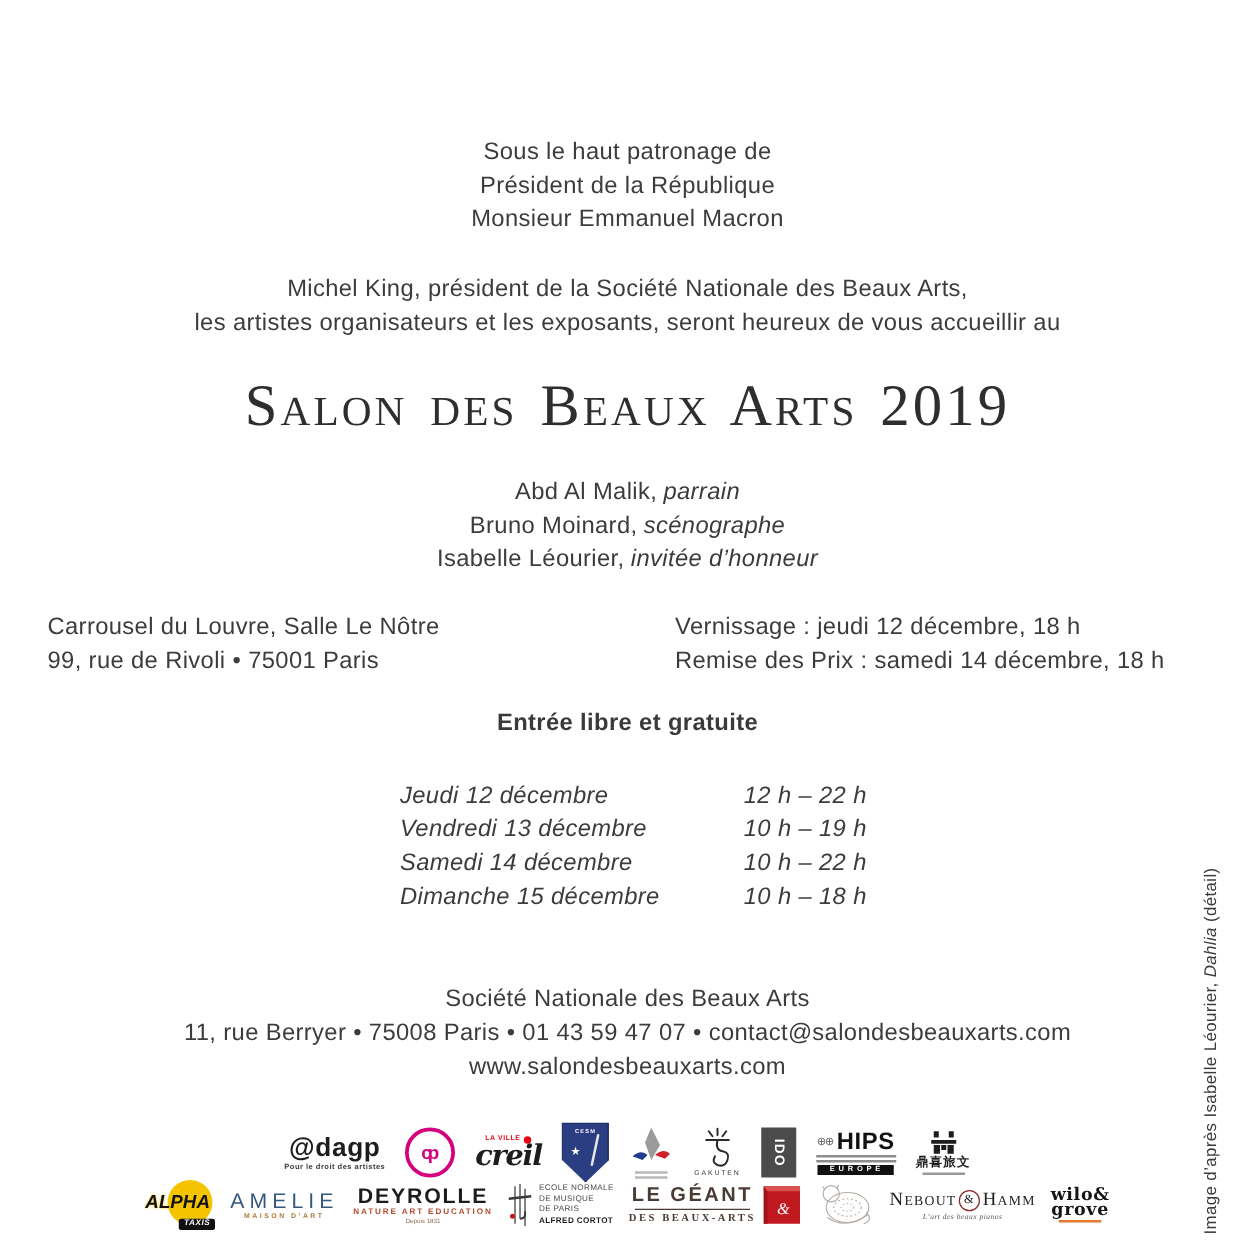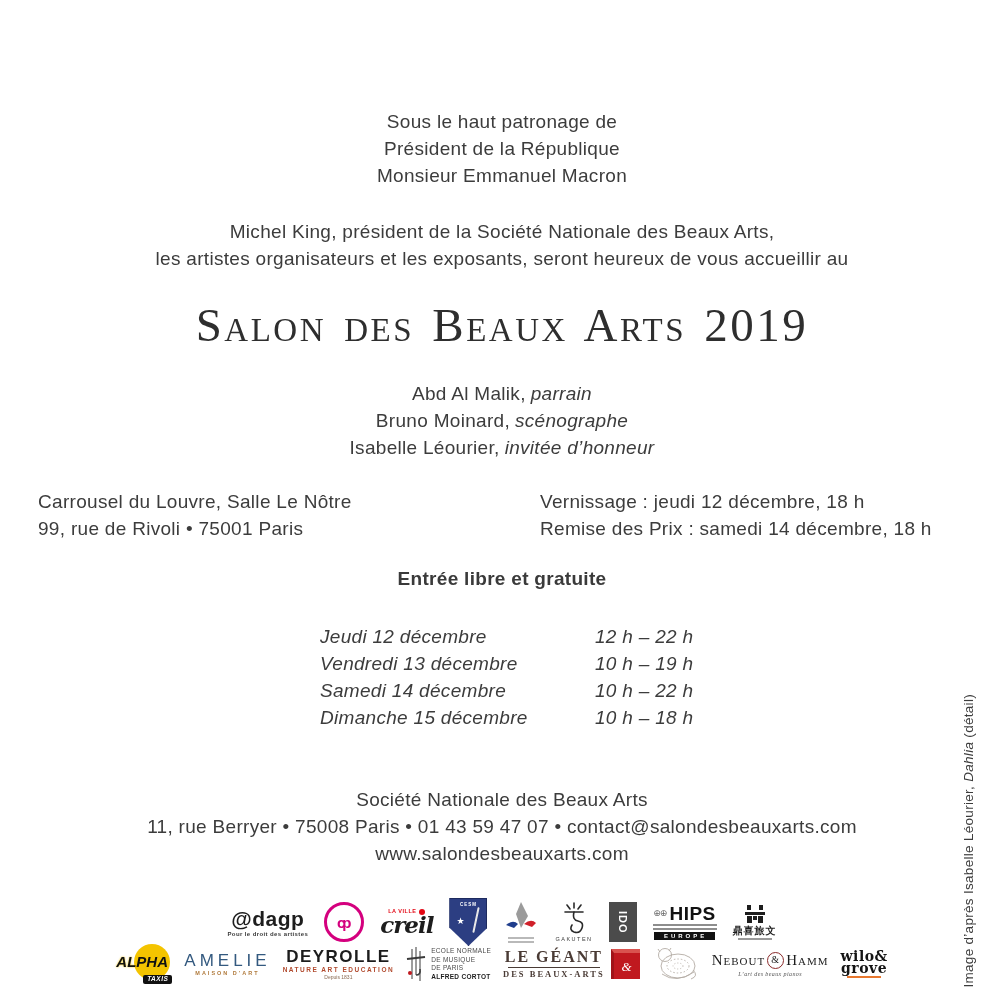--- a/index.html
+++ b/index.html
@@ -85,21 +85,21 @@
   .deyrolle-sub{color:#8a6a52;font-size:5px;margin-top:2px;}
   
   .ecole{flex-direction:row;gap:5px;align-items:center;}
   .ecole-icon{width:20px;height:34px;}
   .ecole-lines{display:flex;flex-direction:column;align-items:flex-start;}
   .ecole-lines span{font-size:6.5px;color:#4a4a4a;letter-spacing:.3px;line-height:8.5px;text-align:left;}
   .ecole-lines span:last-child{color:#1c1c1c;font-weight:700;}
   
   .geant{flex-direction:row;gap:6px;align-items:center;}
   .geant-text{display:flex;flex-direction:column;align-items:center;}
-  .geant-l1{font-family:Liberation Serif, serif;font-size:16px;font-weight:700;color:#4a3b35;letter-spacing:2px;}
+  .geant-l1{font-family:Liberation Sans, sans-serif;font-size:16px;font-weight:700;color:#4a3b35;letter-spacing:2px;}
   .geant-rule{width:92px;height:1px;background:#4a3b35;margin:2px 0;}
   .geant-l2{font-family:"Liberation Serif",serif;font-size:8.5px;color:#4a3b35;letter-spacing:2px;font-weight:700;}
   .geant-cube{width:26px;height:26px;background:#c0191f;border-top:4px solid #d9534f;border-left:3px solid #a01318;
               display:flex;align-items:center;justify-content:center;}
   .geant-cube span{color:#fff;font-family:"Liberation Serif",serif;font-style:italic;font-size:13px;}
   
   .nebout-top{display:flex;align-items:center;font-family:"Liberation Serif",serif;
               font-variant-caps:small-caps;font-size:15px;color:#1d1d1d;letter-spacing:1px;}
   .nebout-amp{display:inline-flex;align-items:center;justify-content:center;width:15px;height:15px;
               border:1px solid #8a2a2a;border-radius:50%;font-size:10px;color:#1d1d1d;margin:0 2px;}

